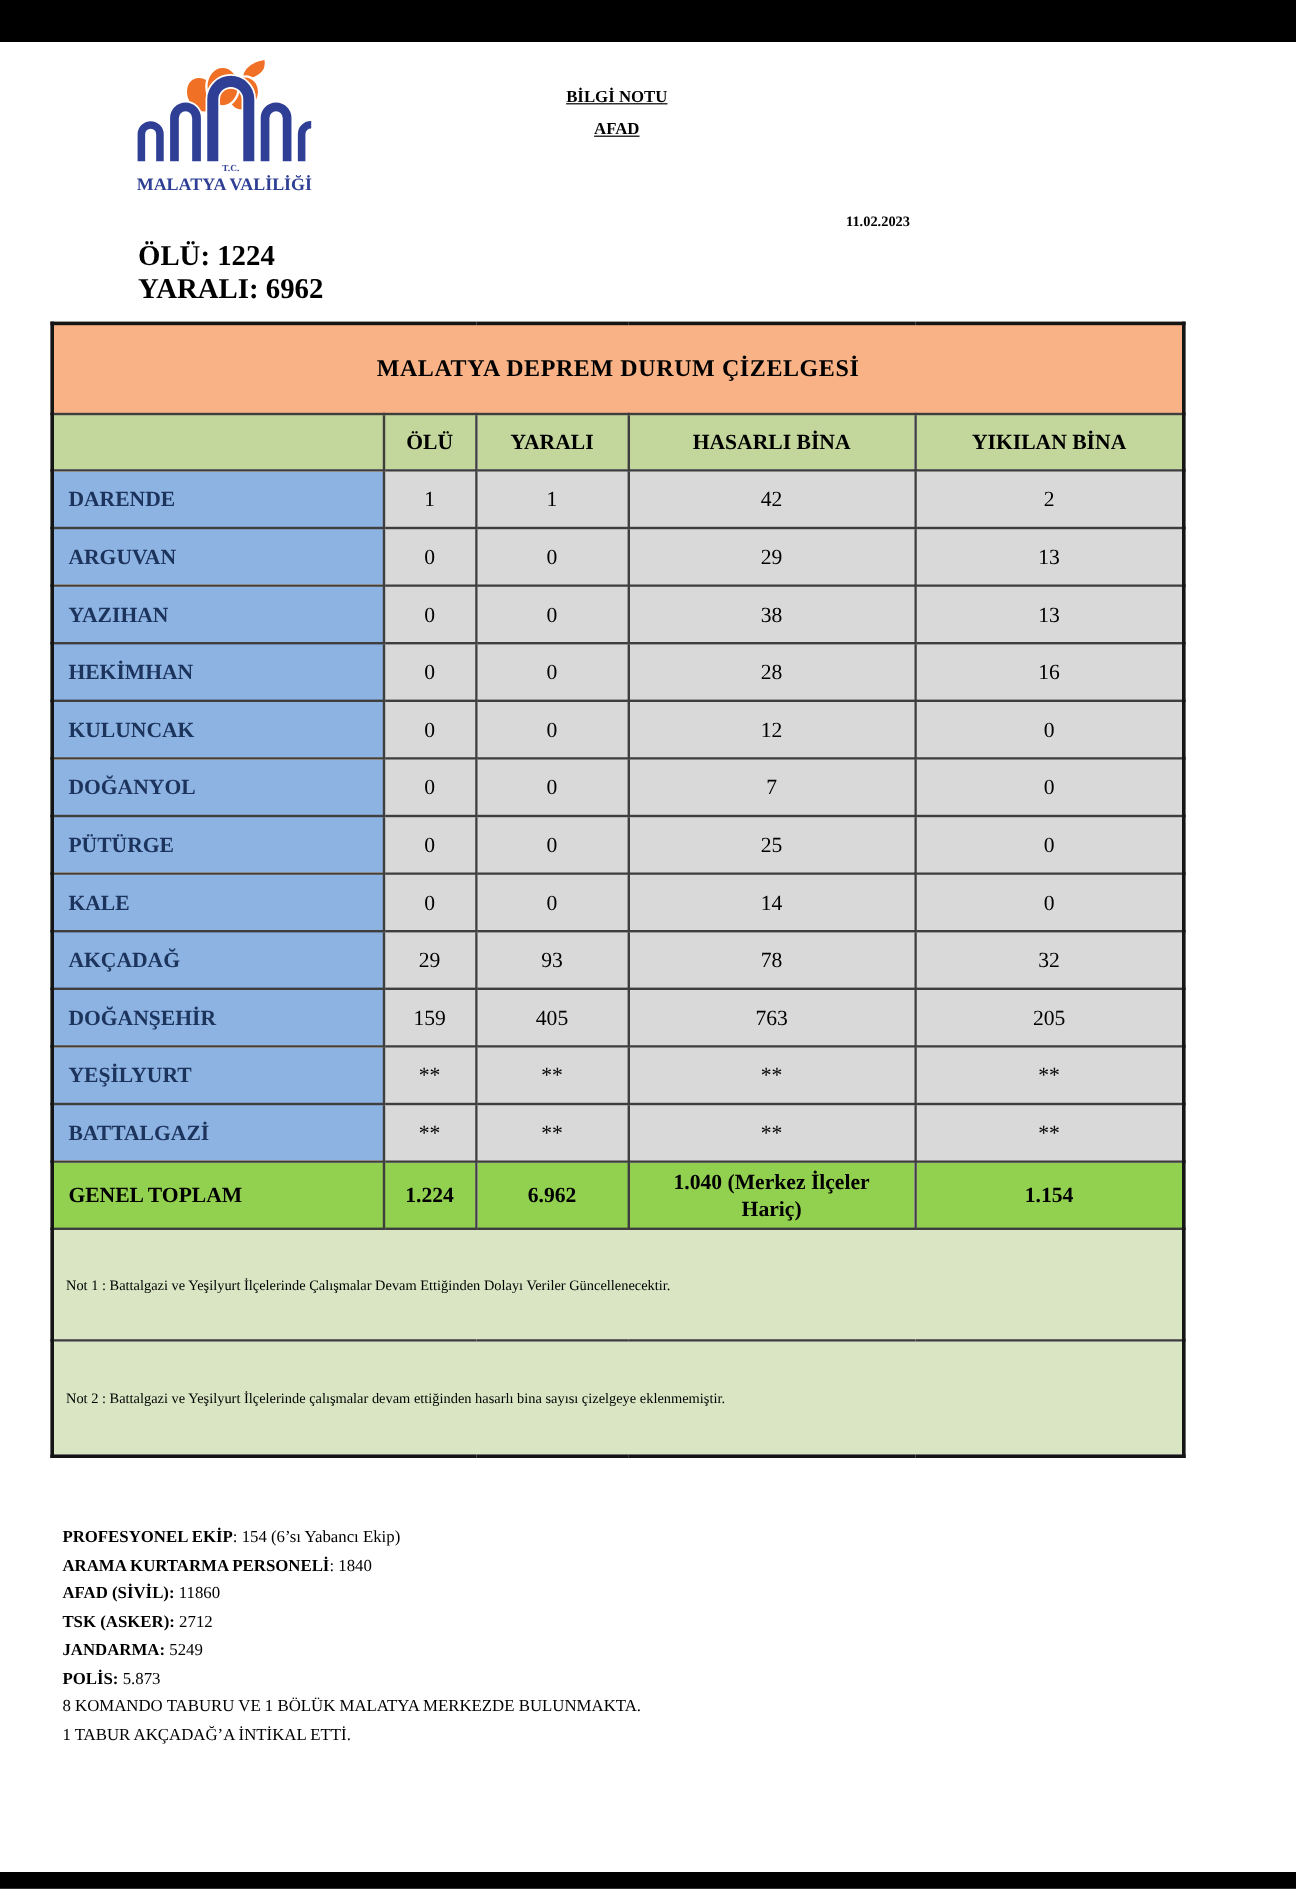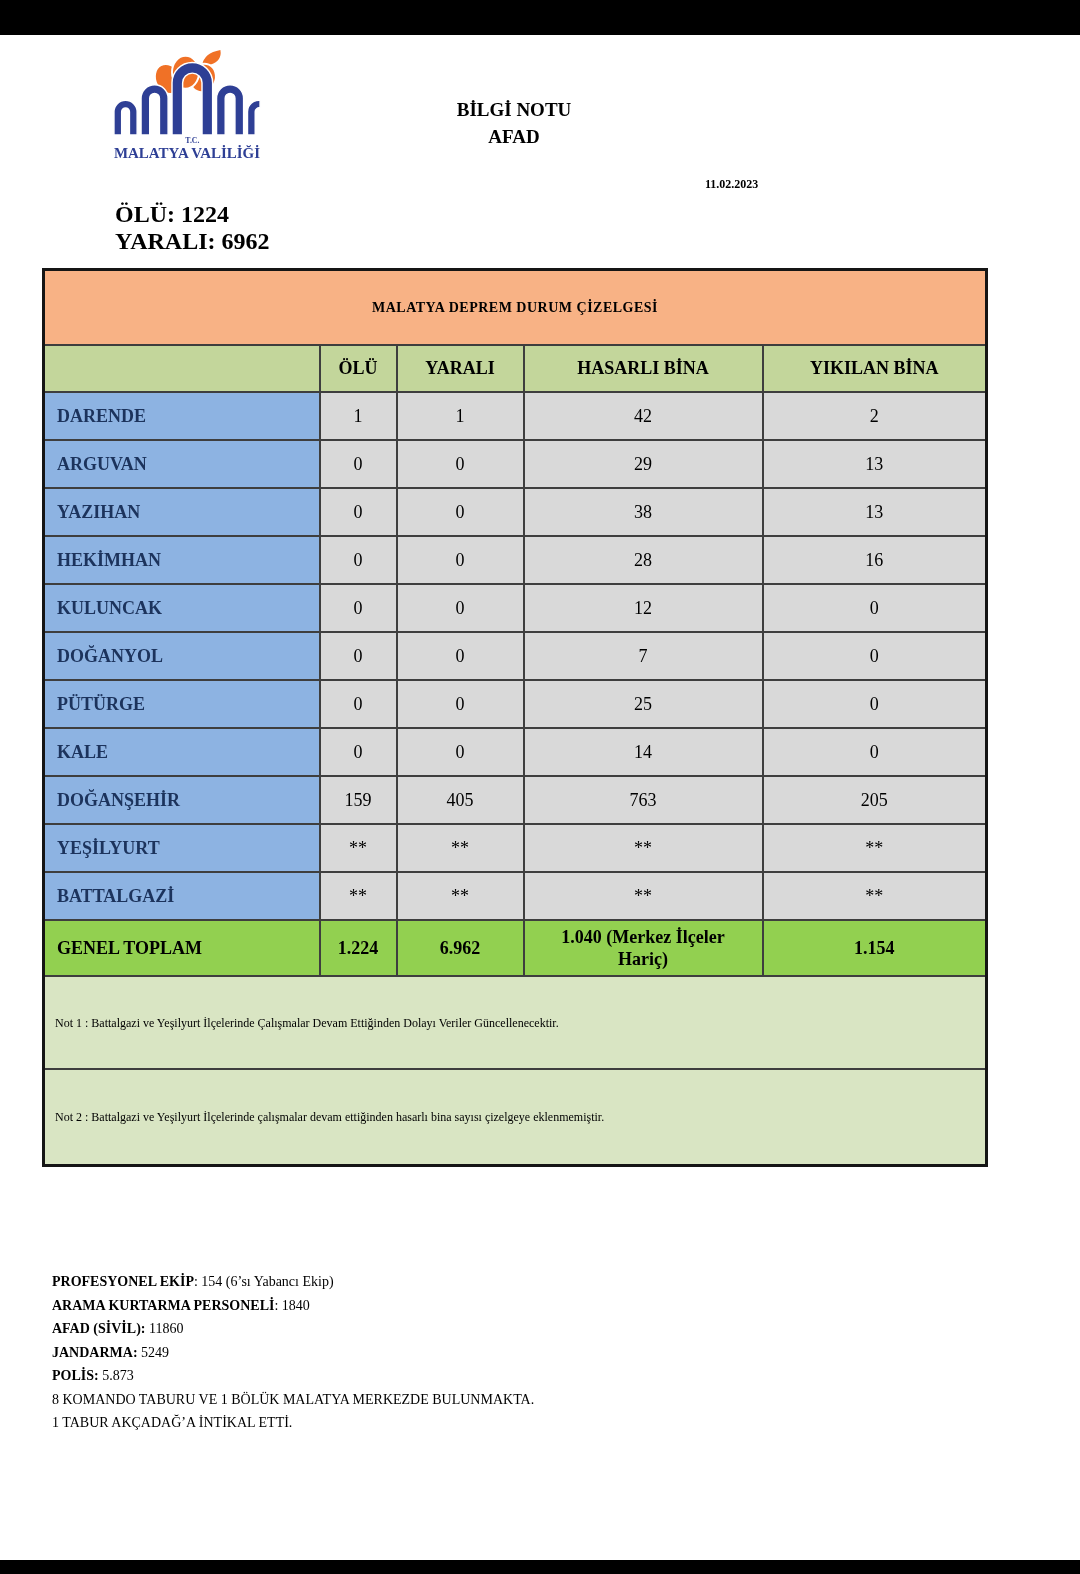--- a/index.html
+++ b/index.html
@@ -7,42 +7,42 @@
     width:1080px;height:1574px;position:relative;background:#ffffff;
     font-family:"Liberation Serif", serif;color:#000;overflow:hidden;
   }
   .letterbox{position:absolute;left:0;width:1080px;background:#000;}
   .letterbox.top{top:0;height:35px;}
   .letterbox.bottom{top:1560px;height:14px;}
 
   .logo{position:absolute;left:112px;top:48px;width:150px;height:118px;}
 
   .doc-title{
-    position:absolute;left:404px;top:96px;width:220px;text-align:center;
-    font-weight:bold;font-size:19px;line-height:27px;
+    position:absolute;left:404px;top:68px;width:220px;text-align:center;
+    font-weight:bold;font-size:14px;line-height:27px;text-decoration:underline;
   }
   .doc-date{
     position:absolute;left:705px;top:177px;width:200px;text-align:left;
     font-weight:bold;font-size:12px;
   }
   .summary{
     position:absolute;left:115px;top:201px;font-weight:bold;font-size:24px;line-height:27px;
   }
 
   table.status{
     position:absolute;left:42px;top:268px;width:943px;
     border-collapse:collapse;table-layout:fixed;
     border:3px solid #151515;
   }
   table.status td{
     border:2px solid #3e3e3e;font-size:18px;text-align:center;
     vertical-align:middle;padding:0;overflow:hidden;
   }
   tr.title-row td{
-    background:var(--title-bg);height:73px;font-weight:bold;font-size:14px;
+    background:var(--title-bg);height:73px;font-weight:bold;font-size:20px;
     letter-spacing:.5px;
   }
   tr.head-row td{background:var(--header-bg);height:45px;font-weight:bold;}
   tr.district-row td{height:46px;background:var(--value-bg);}
   tr.district-row td.name{
     background:var(--district-bg);text-align:left;padding-left:12px;
     font-weight:bold;color:#1c335c;
   }
   tr.total-row td{background:var(--total-bg);height:54px;font-weight:bold;}
   tr.total-row td.name{text-align:left;padding-left:12px;}
@@ -165,20 +165,27 @@
         <td>0</td>
       </tr>
       <tr class="district-row">
         <td class="name">KALE</td>
         <td>0</td>
         <td>0</td>
         <td>14</td>
         <td>0</td>
       </tr>
       <tr class="district-row">
+        <td class="name">AKÇADAĞ</td>
+        <td>29</td>
+        <td>93</td>
+        <td>78</td>
+        <td>32</td>
+      </tr>
+      <tr class="district-row">
         <td class="name">DOĞANŞEHİR</td>
         <td>159</td>
         <td>405</td>
         <td>763</td>
         <td>205</td>
       </tr>
       <tr class="district-row">
         <td class="name">YEŞİLYURT</td>
         <td>**</td>
         <td>**</td>
@@ -209,17 +216,18 @@
     <tr class="note-row n2">
       <td colspan="5">Not 2 : Battalgazi ve Yeşilyurt İlçelerinde çalışmalar devam ettiğinden hasarlı bina sayısı çizelgeye eklenmemiştir.</td>
     </tr>
   </tbody>
 </table>
 
 <div class="footer-info" id="footer-info">
     <div class="info-line"><b>PROFESYONEL EKİP</b><span>: 154 (6’sı Yabancı Ekip)</span></div>
     <div class="info-line"><b>ARAMA KURTARMA PERSONELİ</b><span>: 1840</span></div>
     <div class="info-line"><b>AFAD (SİVİL):</b><span> 11860</span></div>
+    <div class="info-line"><b>TSK (ASKER):</b><span> 2712</span></div>
     <div class="info-line"><b>JANDARMA:</b><span> 5249</span></div>
     <div class="info-line"><b>POLİS:</b><span> 5.873</span></div>
     <div class="info-line"><span>8 KOMANDO TABURU VE 1 BÖLÜK MALATYA MERKEZDE BULUNMAKTA.</span></div>
     <div class="info-line"><span>1 TABUR AKÇADAĞ’A İNTİKAL ETTİ.</span></div>
   </div>
 
 </body></html>

